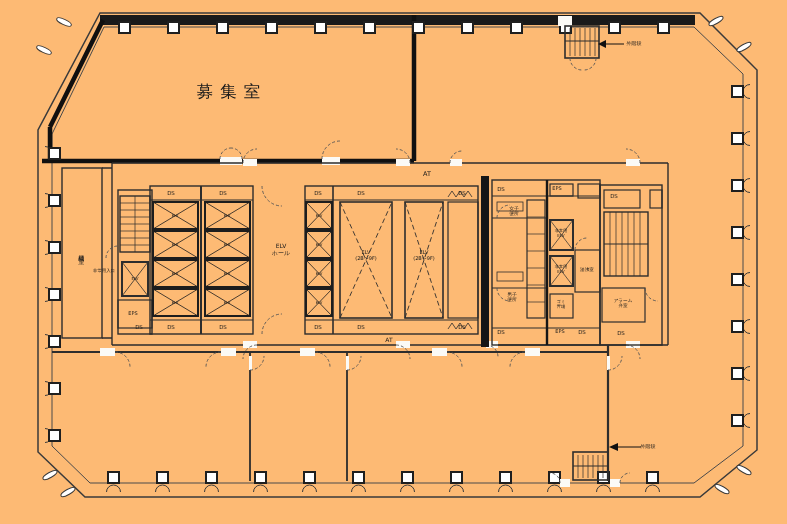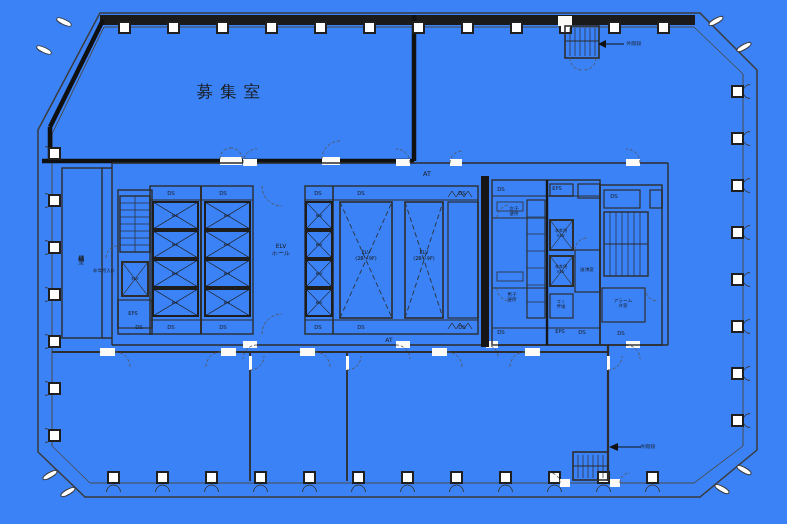--- a/index.html
+++ b/index.html
@@ -1,18 +1,18 @@
 <!DOCTYPE html>
 <html><head>
 <meta charset="utf-8">
 <style>
   html,body{margin:0;padding:0;background:#ffffff;}
   .canvas{
     position:relative;width:787px;height:524px;overflow:hidden;
-    background:#3b82f6;
+    background:#fdba74;
     font-family:"DejaVu Sans",sans-serif;
   }
   .canvas svg{position:absolute;left:0;top:0;}
   .labels{position:absolute;left:0;top:0;width:100%;height:100%;}
   .labels span{
     position:absolute;transform:translate(-50%,-50%);
     white-space:pre-line;text-align:center;line-height:1.12;
     color:#1a1a1a;
   }
   .labels span.v{writing-mode:vertical-rl;letter-spacing:1px;}

